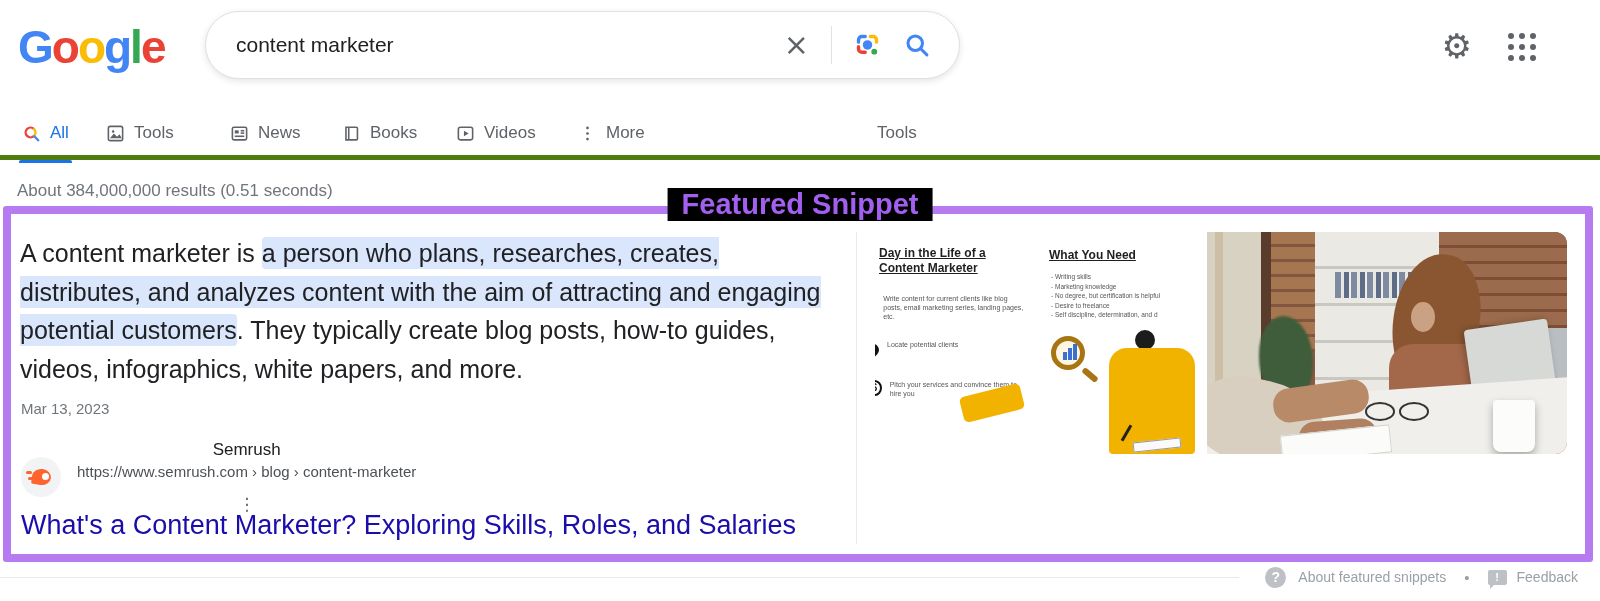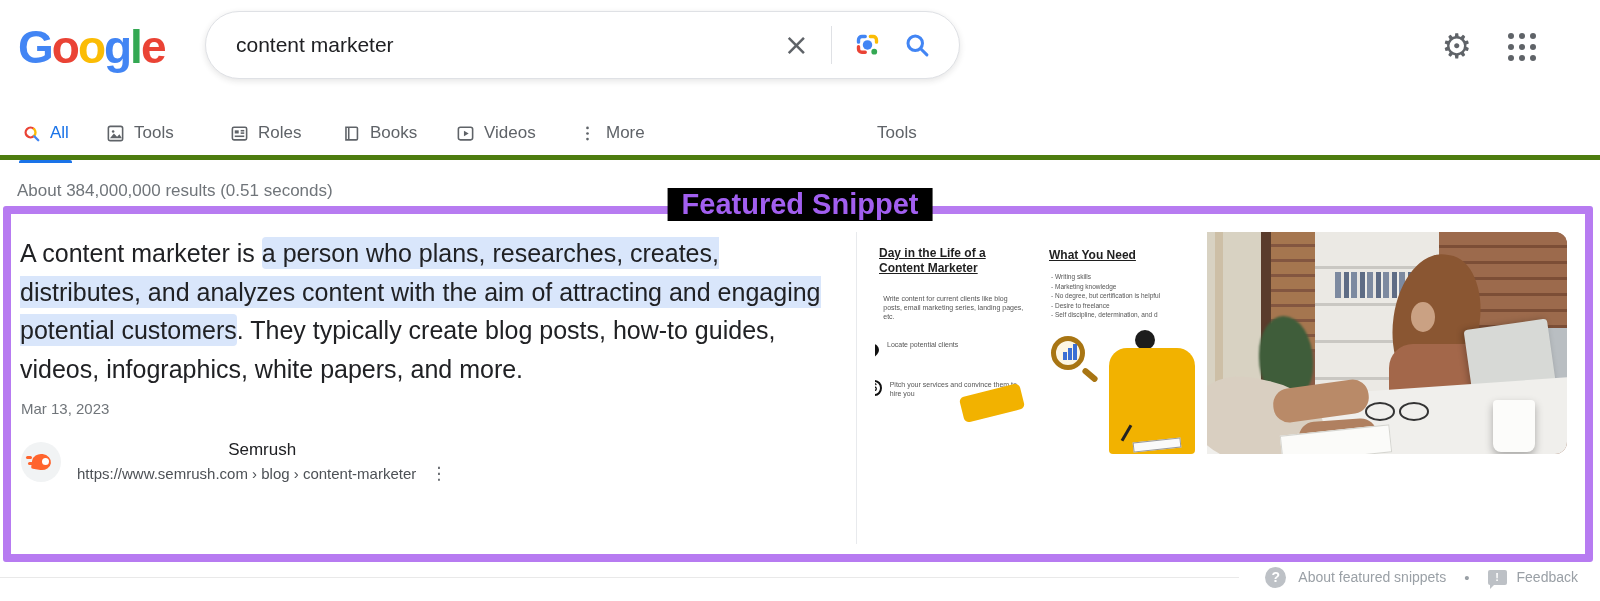--- a/index.html
+++ b/index.html
@@ -64,21 +64,21 @@
   .favicon { width:40px; height:40px; border-radius:50%; background:#f1f3f4; position:relative;
              overflow:hidden; flex:0 0 40px; }
   .sem-body { position:absolute; left:11px; top:12px; width:19px; height:16px;
               background:#ff642d; border-radius:50% 50% 50% 10%; transform:rotate(8deg); }
   .sem-eye { position:absolute; left:21px; top:16px; width:7px; height:7px;
              border-radius:50%; background:#fff; }
   .sem-t1 { position:absolute; left:5px; top:14px; width:6px; height:3px; background:#ff642d; border-radius:2px; }
   .sem-t2 { position:absolute; left:7px; top:20px; width:5px; height:3px; background:#ff642d; border-radius:2px; }
   .source-meta { margin-left:16px; }
   .source-name { font-size:17px; color:#202124; }
-  .source-url-row { display:flex; align-items:center; gap:14px; margin-top:3px; }
+  .source-url-row { display:flex; align-items:center; gap:14px; margin-top:3px;flex-direction:column; }
   .source-url { font-size:15px; color:#4d5156; }
   .dots-menu { font-size:17px; color:#5f6368; cursor:pointer;
                font-family:"DejaVu Sans", sans-serif; }
   .result-title { position:absolute; left:10px; top:296px; font-size:27px; color:#1a0dab;
                   cursor:pointer; white-space:nowrap; }
 
   .col-divider { position:absolute; left:845px; top:18px; width:1px; height:312px; background:#e8eaed; }
 
   
   .thumbs { position:absolute; left:864px; top:18px; width:692px; height:222px;
@@ -240,21 +240,21 @@
       <span>Tools</span>
     </div>
     <div class="tab t-news">
       <svg width="19" height="19" viewBox="0 0 24 24" fill="none" stroke="#5f6368" stroke-width="2">
         <rect x="3" y="4" width="18" height="16" rx="2"></rect>
         <rect x="6" y="8" width="5" height="4" fill="#5f6368" stroke="none"></rect>
         <line x1="13.5" y1="8.5" x2="18" y2="8.5"></line>
         <line x1="13.5" y1="11.5" x2="18" y2="11.5"></line>
         <line x1="6" y1="15.5" x2="18" y2="15.5"></line>
       </svg>
-      <span>Roles</span>
+      <span>News</span>
     </div>
     <div class="tab t-books">
       <svg width="19" height="19" viewBox="0 0 24 24" fill="none" stroke="#5f6368" stroke-width="2">
         <path d="M5 4 h13 a1.5 1.5 0 0 1 1.5 1.5 v13 a1.5 1.5 0 0 1 -1.5 1.5 H5 z"></path>
         <line x1="8.5" y1="4" x2="8.5" y2="20"></line>
       </svg>
       <span>Books</span>
     </div>
     <div class="tab t-videos">
       <svg width="19" height="19" viewBox="0 0 24 24" fill="none" stroke="#5f6368" stroke-width="2">
@@ -297,20 +297,21 @@
       </div>
       <div class="source-meta">
         <div class="source-name">Semrush</div>
         <div class="source-url-row">
           <span class="source-url">https://www.semrush.com › blog › content-marketer</span>
           <span class="dots-menu">⋮</span>
         </div>
       </div>
     </div>
 
+    <div class="result-title">What's a Content Marketer? Exploring Skills, Roles, and Salaries</div>
 
     <div class="col-divider"></div>
 
     <div class="thumbs">
 
       <div class="thumb infographic">
         <div class="ig-inner">
           <div class="ig-h1">Day in the Life of a Content Marketer</div>
 
           <div class="ig-step s1">

